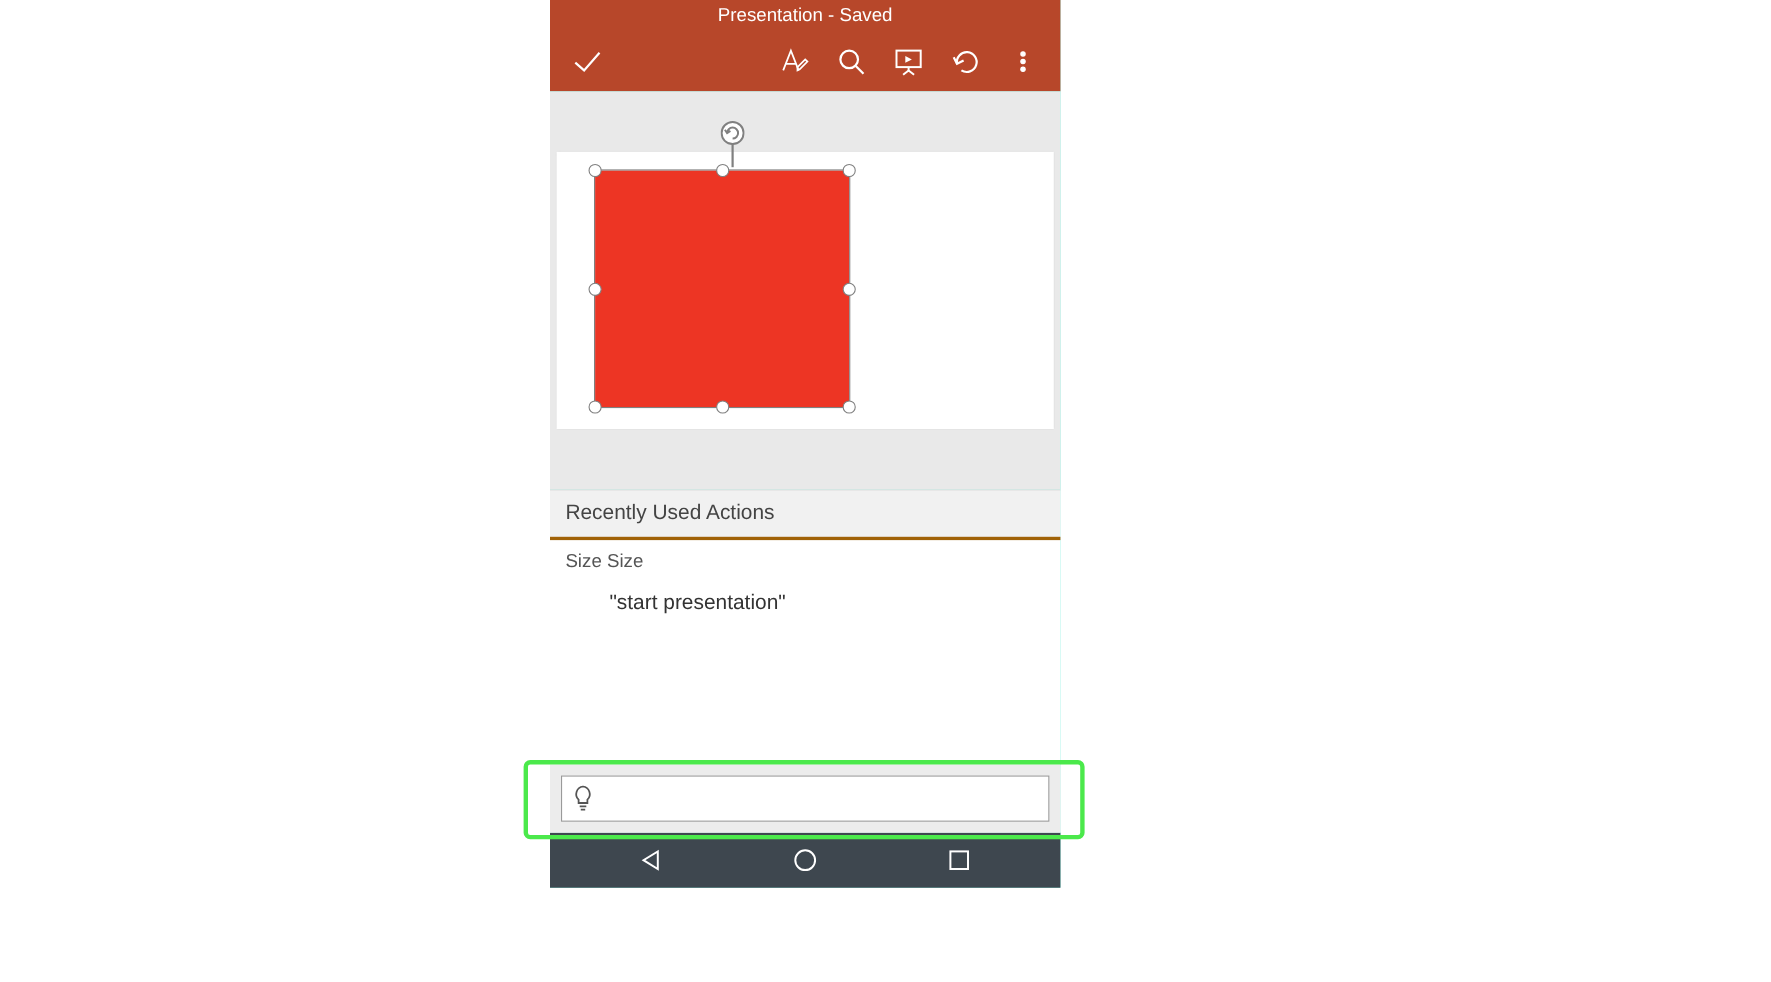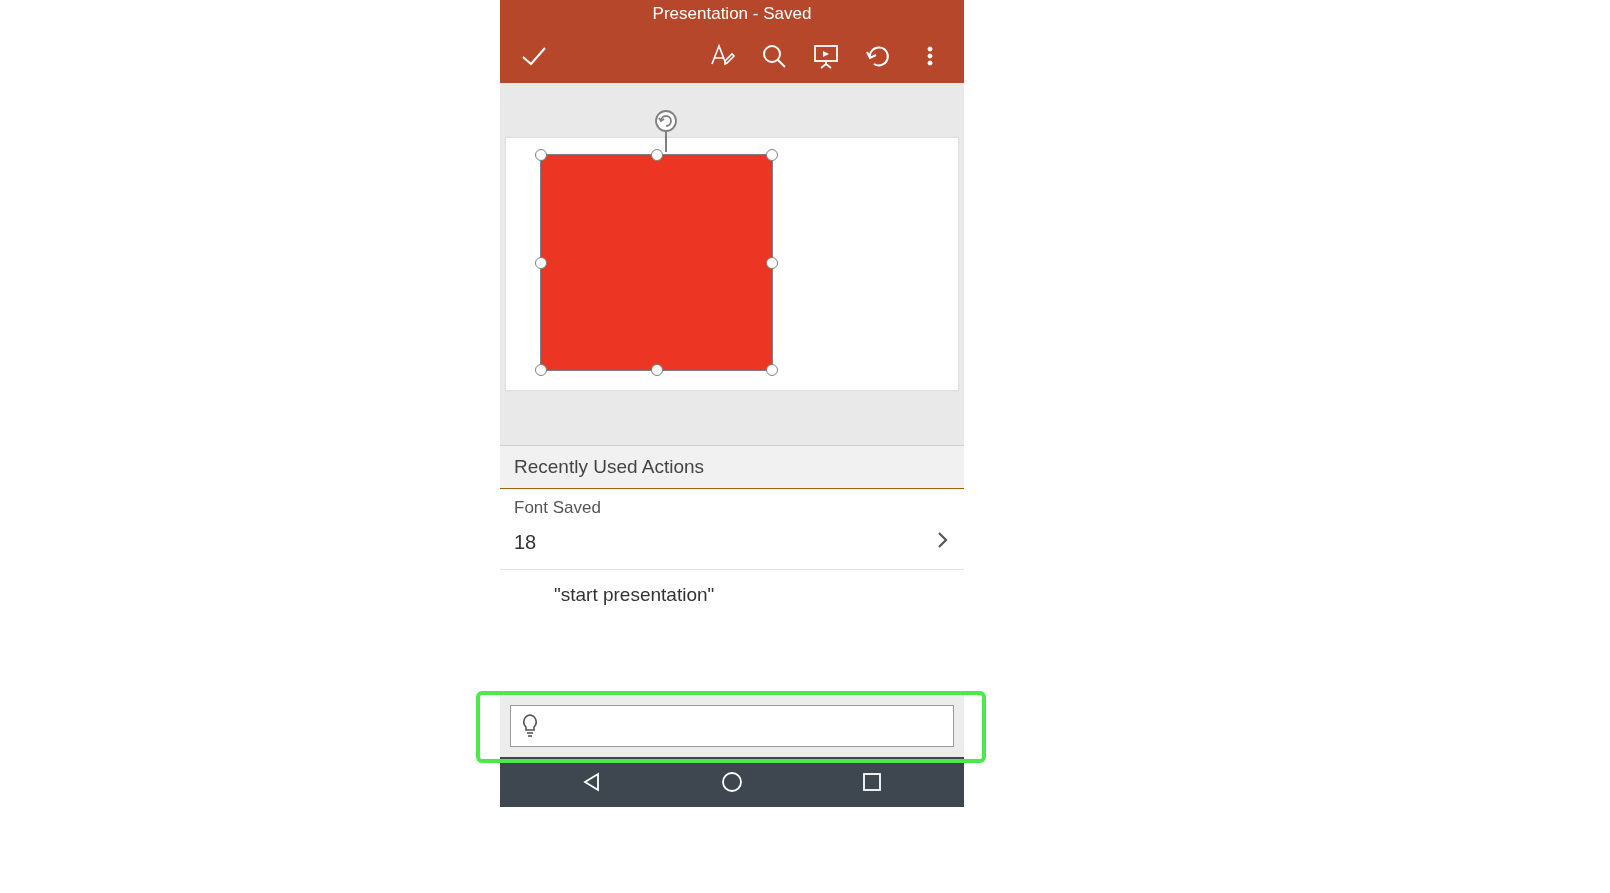--- a/index.html
+++ b/index.html
@@ -130,21 +130,21 @@
     border-top: 1px solid #d0d0d0;
     flex: 1 1 auto;
     display: flex;
     flex-direction: column;
   }
   .section-header {
     background: #f1f1f1;
     color: #444444;
     font-size: 19px;
     padding: 10px 14px;
-    border-bottom: 1px solid #a16207;
+    border-bottom: 3px solid #a16207;
   }
   .item-label {
     font-size: 17px;
     color: #555555;
     padding: 9px 14px 4px 14px;
   }
   .item-row {
     display: flex;
     align-items: center;
     padding: 8px 14px 14px 14px;
@@ -289,29 +289,21 @@
         <div class="sel-handle h-mr"></div>
         <div class="sel-handle h-bl"></div>
         <div class="sel-handle h-bm"></div>
         <div class="sel-handle h-br"></div>
       </div>
     </div>
   </div>
 
   <div class="panel">
     <div class="section-header">Recently Used Actions</div>
-    <div class="item-label">Font Saved</div>
-    <div class="item-row">
-      <span>18</span>
-      <span class="chev">
-        <svg width="14" height="20" viewBox="0 0 14 20" fill="none" stroke="#555555" stroke-width="2.2">
-            <polyline points="3,3 10,10 3,17"></polyline>
-          </svg>
-      </span>
-    </div>
+    <div class="item-label">Size Size</div>
     <div class="try-item">"start presentation"</div>
 
     <div class="search-wrap">
       <div class="highlight"></div>
       <div class="search-box">
         <svg width="22" height="26" viewBox="0 0 22 26" fill="none" stroke="#555555" stroke-width="1.6">
           <path d="M11 2 A7 7 0 0 1 15 14 L15 17 L7 17 L7 14 A7 7 0 0 1 11 2 Z"></path>
           <line x1="8" y1="20" x2="14" y2="20"></line>
           <line x1="9" y1="23" x2="13" y2="23"></line>
         </svg>

